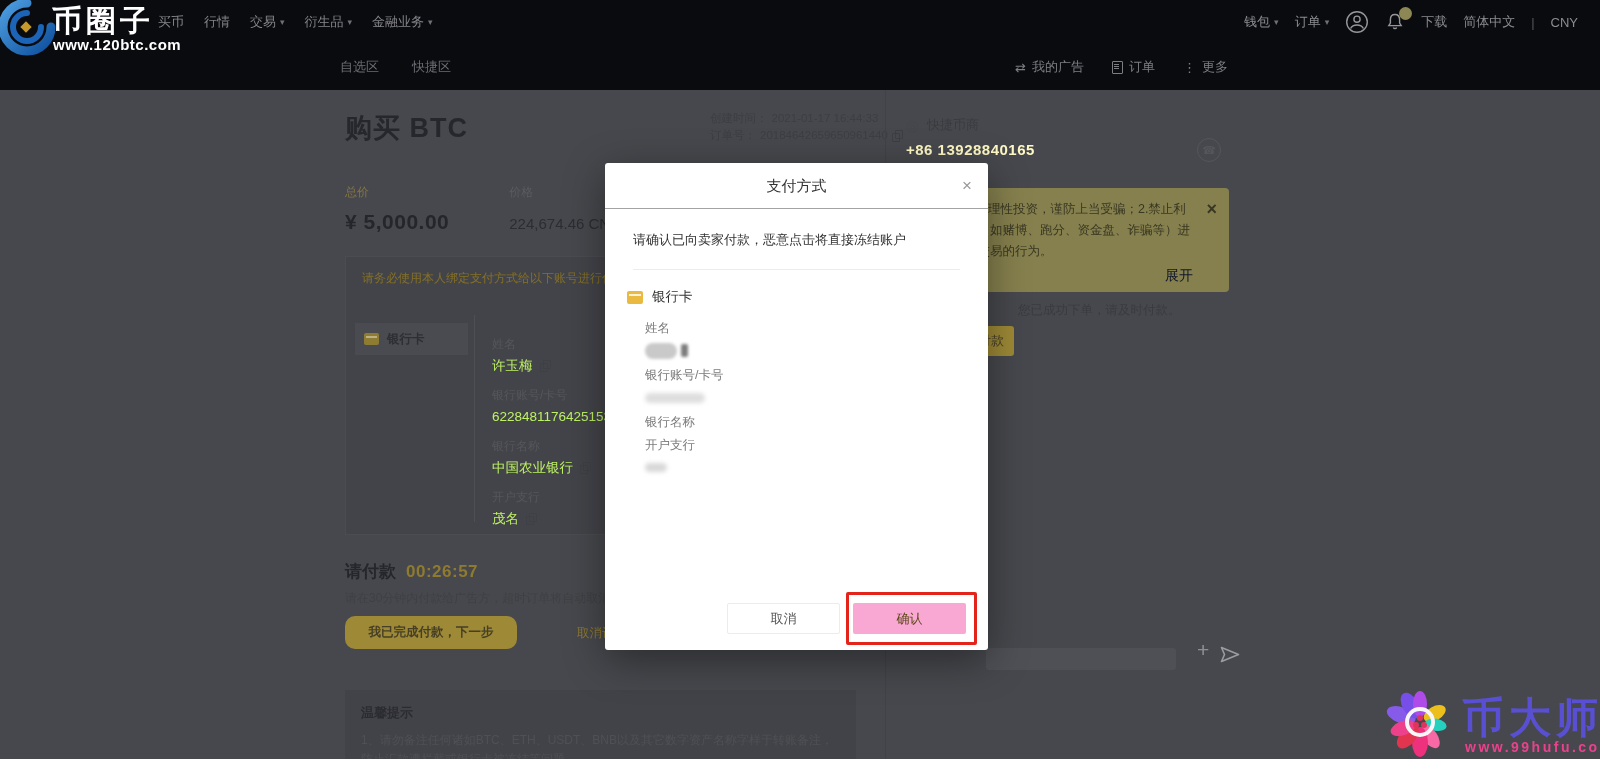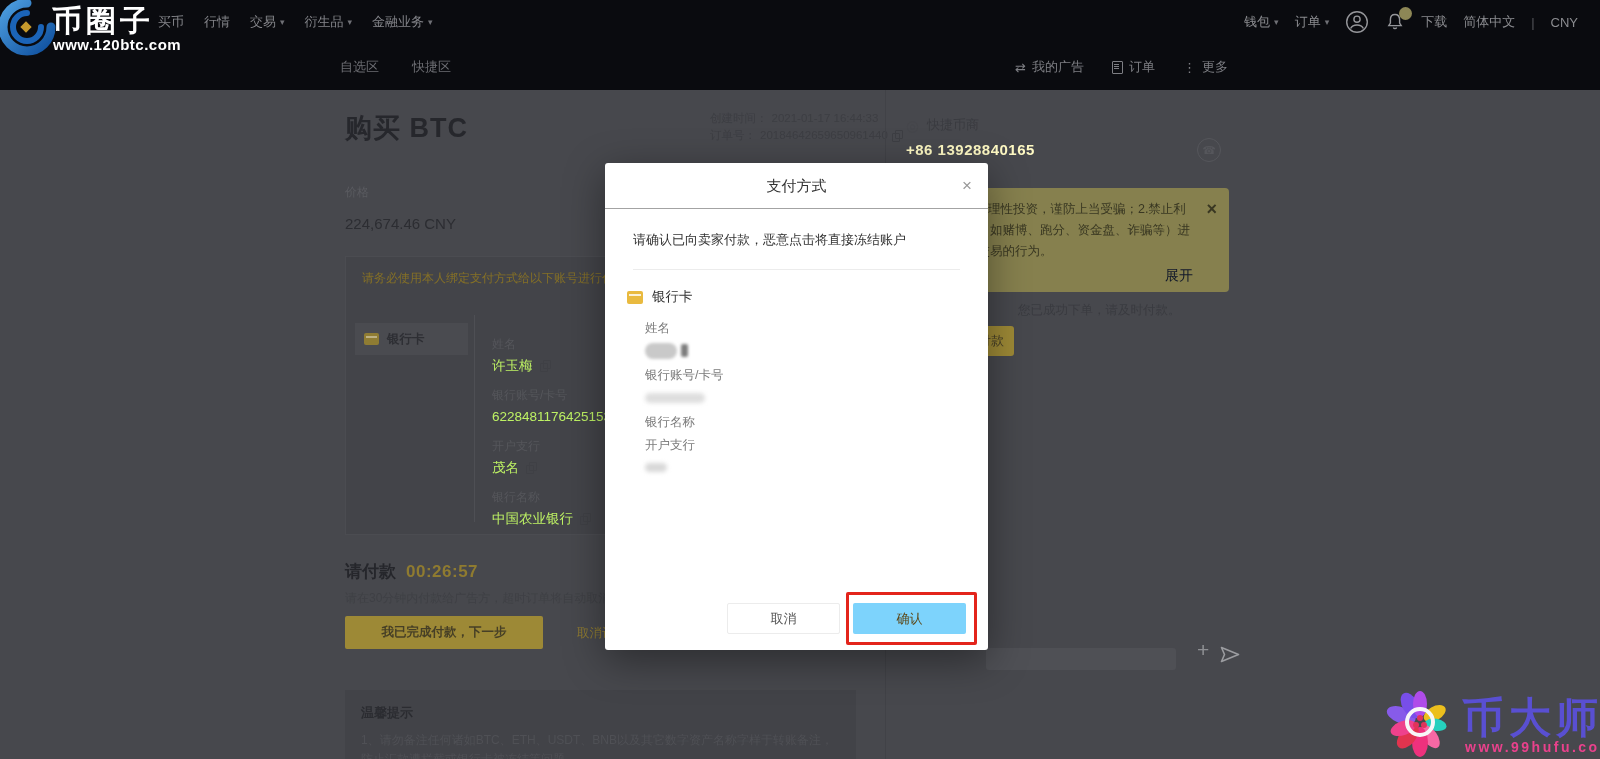--- a/index.html
+++ b/index.html
@@ -48,21 +48,21 @@
   .pay-vdivider{position:absolute;left:128px;top:58px;bottom:12px;width:1px;background:#4e4f54}
   .pay-details{position:absolute;left:146px;top:80px}
   .field{margin-bottom:13px}
   .field .flbl{font-size:12px;color:#55565b;line-height:14px}
   .field .fval{margin-top:6px;font-size:13.5px;color:#bef264;line-height:18px;display:flex;align-items:center;gap:7px}
   .field .icon-copy{color:#3f4045}
 
   .pay-countdown{position:absolute;left:345px;top:560px;font-size:17px;font-weight:bold;color:#25262b}
   .pay-countdown .time{color:#8f7b30;margin-left:10px;letter-spacing:.5px}
   .countdown-note{position:absolute;left:345px;top:590px;font-size:12px;color:#3f4045}
-  .primary-btn{position:absolute;left:345px;top:616px;width:198px;height:33px;background:#9d8936;border-radius:2px;display:flex;align-items:center;justify-content:center;font-size:12.5px;font-weight:bold;color:#463f26;cursor:pointer}
+  .primary-btn{position:absolute;left:345px;top:616px;width:172px;height:33px;background:#9d8936;border-radius:10px;display:flex;align-items:center;justify-content:center;font-size:12.5px;font-weight:bold;color:#463f26;cursor:pointer}
   .cancel-order-link{position:absolute;left:577px;top:625px;font-size:12.5px;color:#8f7b30;white-space:nowrap;cursor:pointer}
 
   .tips-box{position:absolute;left:345px;top:690px;width:511px;height:69px;background:#424348;padding:14px 16px;box-sizing:border-box;overflow:hidden}
   .tips-heading{font-size:13px;font-weight:bold;color:#2b2c31}
   .tips-body{margin-top:9px;font-size:12px;color:#4f5055;line-height:19px}
 
   
   .sidebar{position:absolute;left:885px;top:90px;width:355px;bottom:0;border-left:1px solid #414247}
   .merchant{position:absolute;left:20px;top:26px;display:flex;align-items:center;gap:8px;font-size:13px;color:#3a3b40}
   .merchant .glyph{font-size:15px;color:#45464b;line-height:1}
@@ -94,21 +94,21 @@
   .m-value{margin-top:7px;height:17px;display:flex;align-items:center;gap:4px;font-size:13.5px;color:#333}
   .blob{border-radius:8px;flex:none}
   .blob-name{width:32px;height:16px;background:#c9c9c9;filter:blur(1.5px)}
   .smudge{width:7px;height:13px;background:#7d7d7d;border-radius:2px;filter:blur(1.5px);flex:none}
   .blob-account{width:60px;height:10px;background:#dedede;filter:blur(2px)}
   .blob-bank{width:42px;height:12px;background:#d2d2d2;filter:blur(2px)}
   .blob-branch{width:22px;height:9px;background:#d8d8d8;filter:blur(2px)}
   .modal-footer{position:absolute;bottom:16px;right:22px;display:flex;gap:13px}
   .btn{width:113px;height:31px;display:flex;align-items:center;justify-content:center;font-size:13px;border-radius:2px;box-sizing:border-box;cursor:pointer}
   .btn-cancel{border:1px solid #ececec;background:#fff;color:#555}
-  .btn-confirm{background:#7dd3fc;color:#5c4716}
+  .btn-confirm{background:#f9a8d4;color:#5c4716}
   .confirm-wrap{position:relative}
   .annotation-red{position:absolute;left:-7px;top:-11px;width:131px;height:53px;border:3px solid #e3241b;border-radius:2px;box-sizing:border-box;pointer-events:none}
 
   
   .watermark{position:absolute;left:1380px;top:682px;width:220px;height:77px;z-index:45;opacity:.96}
   .wm-name{position:absolute;left:82px;top:8px;font-size:42px;font-weight:bold;color:#5a50d8;letter-spacing:5px;white-space:nowrap}
   .wm-site{position:absolute;left:85px;top:57px;font-size:14px;font-weight:bold;color:#f0418f;letter-spacing:2.5px;white-space:nowrap}
 </style>
 </head>
 <body>
@@ -221,20 +221,24 @@
     </div>
     <div class="row">
       <span>订单号：</span>
       <span>20184642659650961440</span>
       <span class="icon-copy" style="color:#3d3e43"></span>
     </div>
   </div>
 
   <div class="price-row">
     <div class="price-col">
+      <div class="lbl lbl-total">总价</div>
+      <div class="total-value">¥ 5,000.00</div>
+    </div>
+    <div class="price-col">
       <div class="lbl lbl-price">价格</div>
       <div class="price-value">224,674.46 CNY</div>
     </div>
   </div>
 
   <div class="pay-box">
     <div class="pay-notice">请务必使用本人绑定支付方式给以下账号进行付款转账</div>
     <div class="pay-tab">
       <span class="card-icon-dim"></span>
       <span>银行卡</span>
@@ -248,30 +252,30 @@
             <span class="icon-copy"></span>
           </div>
       </div>
       <div class="field">
         <div class="flbl">银行账号/卡号</div>
         <div class="fval">
             <span>6228481176425153071</span>
           </div>
       </div>
       <div class="field">
+        <div class="flbl">银行名称</div>
+        <div class="fval">
+            <span>中国农业银行</span>
+            <span class="icon-copy"></span>
+          </div>
+      </div>
+      <div class="field">
         <div class="flbl">开户支行</div>
         <div class="fval">
             <span>茂名</span>
-            <span class="icon-copy"></span>
-          </div>
-      </div>
-      <div class="field">
-        <div class="flbl">银行名称</div>
-        <div class="fval">
-            <span>中国农业银行</span>
             <span class="icon-copy"></span>
           </div>
       </div>
     </div>
   </div>
 
   <div class="pay-countdown">
     <span>请付款</span><span class="time">00:26:57</span>
   </div>
   <div class="countdown-note">请在30分钟内付款给广告方，超时订单将自动取消</div>

